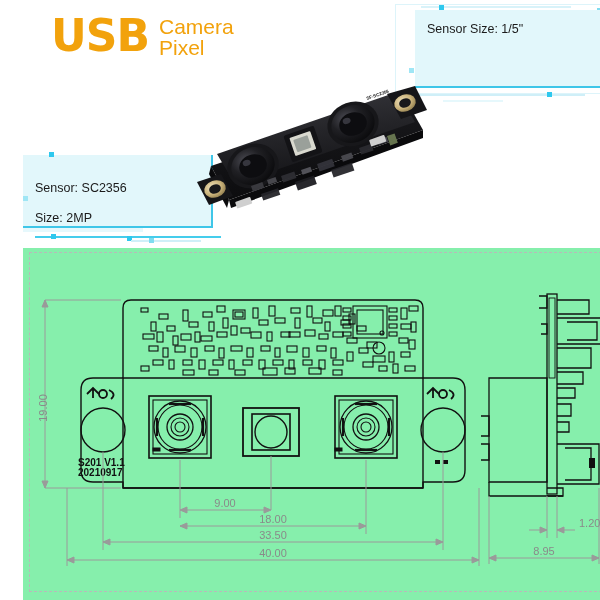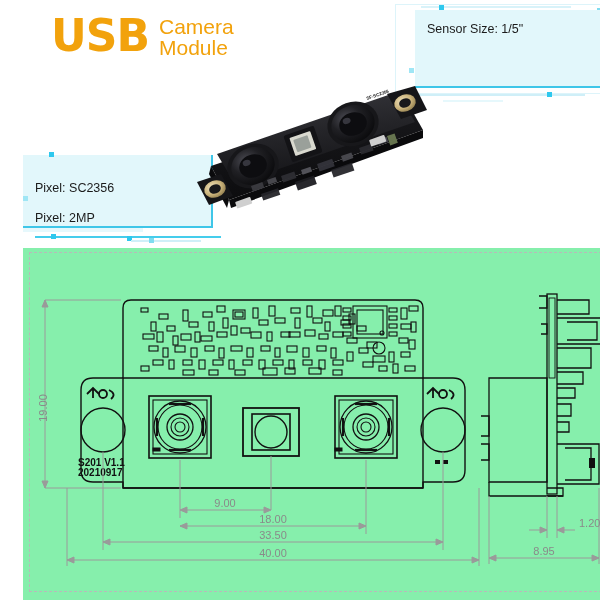--- a/index.html
+++ b/index.html
@@ -94,31 +94,31 @@
     <div class="handle" style="left:594px;top:48px;background:#63d4ed;"></div>
     <div class="handle sm" style="left:386px;top:68px;background:#9fe6f5;"></div>
     <div class="hline" style="left:392px;top:94px;width:170px;background:#cfeff8;"></div>
     <div class="handle sm" style="left:524px;top:92px;"></div>
     <div class="hline" style="left:420px;top:100px;width:60px;background:#e6f8fc;"></div>
 
     <div class="title-block">
       <div class="title-usb">USB</div>
       <div class="title-rest">
         <div>Camera</div>
-        <div>Module</div>
+        <div>Pixel</div>
       </div>
     </div>
 
     <div class="infobox" id="infobox-right">
       <div class="line">Sensor Size: 1/5"</div>
     </div>
 
     <div class="infobox" id="infobox-left">
-      <div class="line">Pixel: SC2356</div>
-      <div class="line">Pixel: 2MP</div>
+      <div class="line">Sensor: SC2356</div>
+      <div class="line">Size: 2MP</div>
     </div>
 
     <div class="handle sm" style="left:26px;top:152px;"></div>
     <div class="handle" style="left:186px;top:190px;background:#4fd0ee;"></div>
     <div class="handle sm" style="left:0px;top:196px;background:#9fe6f5;"></div>
     <div class="hline" style="left:12px;top:236px;width:186px;background:#45cdec;"></div>
     <div class="handle sm" style="left:28px;top:234px;"></div>
     <div class="handle sm" style="left:104px;top:236px;"></div>
     <div class="hline" style="left:108px;top:240px;width:70px;background:#cfeff8;"></div>
     <div class="handle sm" style="left:126px;top:238px;background:#7fdcf0;"></div>

